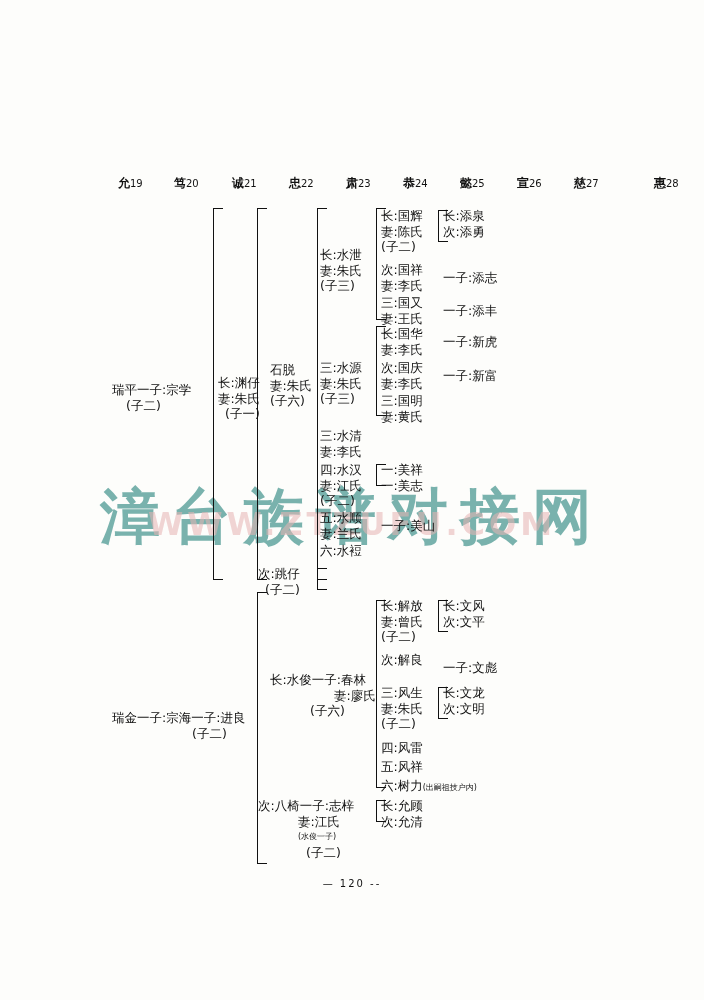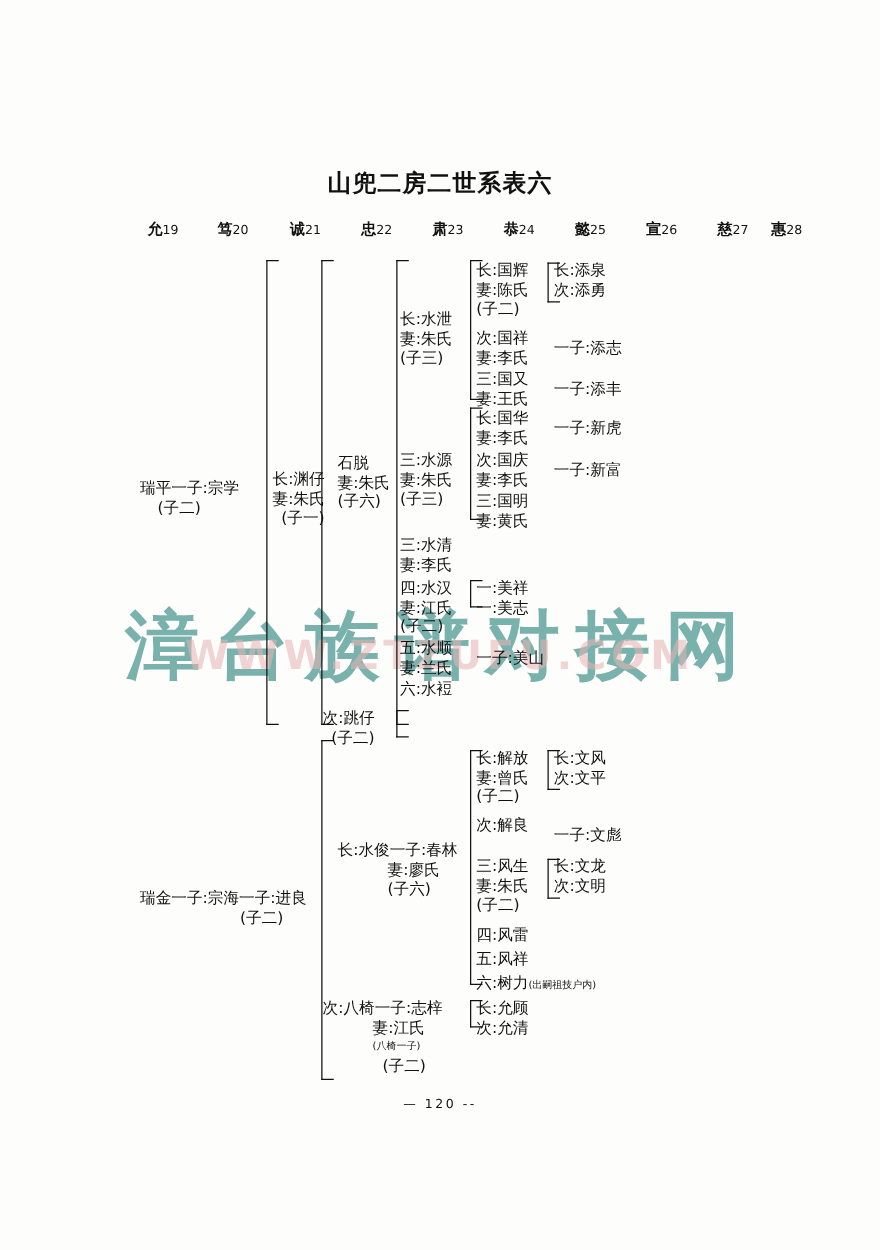--- a/index.html
+++ b/index.html
@@ -73,33 +73,32 @@
   }
 </style>
 </head>
 <body>
 
 <div id="page">
 
   <div class="wm wm1">漳台族谱对接网</div>
   <div class="wm wm2">WWW.ZTZUFU.COM</div>
 
-  <div class="title">山兜二房二世系表六</div>
 
   <div class="genrow">
     <span class="gen" style="left:14px;"><b>允</b><i>19</i></span>
     <span class="gen" style="left:70px;"><b>笃</b><i>20</i></span>
     <span class="gen" style="left:128px;"><b>诚</b><i>21</i></span>
     <span class="gen" style="left:185px;"><b>忠</b><i>22</i></span>
     <span class="gen" style="left:242px;"><b>肃</b><i>23</i></span>
     <span class="gen" style="left:299px;"><b>恭</b><i>24</i></span>
     <span class="gen" style="left:356px;"><b>懿</b><i>25</i></span>
     <span class="gen" style="left:413px;"><b>宣</b><i>26</i></span>
     <span class="gen" style="left:470px;"><b>慈</b><i>27</i></span>
-    <span class="gen" style="left:513px;"><b>惠</b><i>28</i></span>
+    <span class="gen" style="left:550px;"><b>惠</b><i>28</i></span>
   </div>
 
   <div class="brk" style="left:213px;top:208px;height:370px;"></div>
 
   <div class="cell" style="left:112px;top:382px;">
     <div>瑞平一子:宗学</div>
     <div style="margin-left:14px;">(子二)</div>
   </div>
 
   <div class="brk" style="left:257px;top:208px;height:370px;"></div>
@@ -216,21 +215,21 @@
 
   <div class="brk" style="left:257px;top:592px;height:270px;"></div>
 
   <div class="cell" style="left:112px;top:710px;">
     <div>瑞金一子:宗海一子:进良</div>
     <div style="margin-left:80px;">(子二)</div>
   </div>
 
   <div class="cell" style="left:270px;top:672px;">
     <div>长:水俊一子:春林</div>
-    <div style="margin-left:40px;">妻:廖氏</div>
+    <div style="margin-left:64px;">妻:廖氏</div>
     <div style="margin-left:40px;">(子六)</div>
   </div>
   <div class="brk" style="left:376px;top:600px;height:186px;"></div>
 
   <div class="cell" style="left:381px;top:598px;">
     <div>长:解放</div>
     <div>妻:曾氏</div>
     <div>(子二)</div>
   </div>
   <div class="brk" style="left:438px;top:600px;height:30px;"></div>
@@ -263,21 +262,21 @@
   <div class="cell" style="left:381px;top:759px;">
     <div>五:风祥</div>
   </div>
   <div class="cell" style="left:381px;top:778px;">
     <span>六:树力</span><span class="xs">(出嗣祖技户内)</span>
   </div>
 
   <div class="cell" style="left:258px;top:798px;">
     <div>次:八椅一子:志梓</div>
     <div style="margin-left:40px;">妻:江氏</div>
-    <div class="xs" style="margin-left:40px;">(八椅一子)</div>
+    <div class="xs" style="margin-left:40px;">(水俊一子)</div>
     <div style="margin-left:48px;">(子二)</div>
   </div>
   <div class="brk" style="left:376px;top:800px;height:20px;"></div>
   <div class="cell" style="left:381px;top:798px;">
     <div>长:允顾</div>
     <div>次:允清</div>
   </div>
 
   <div class="footer">—   120   --</div>
 

